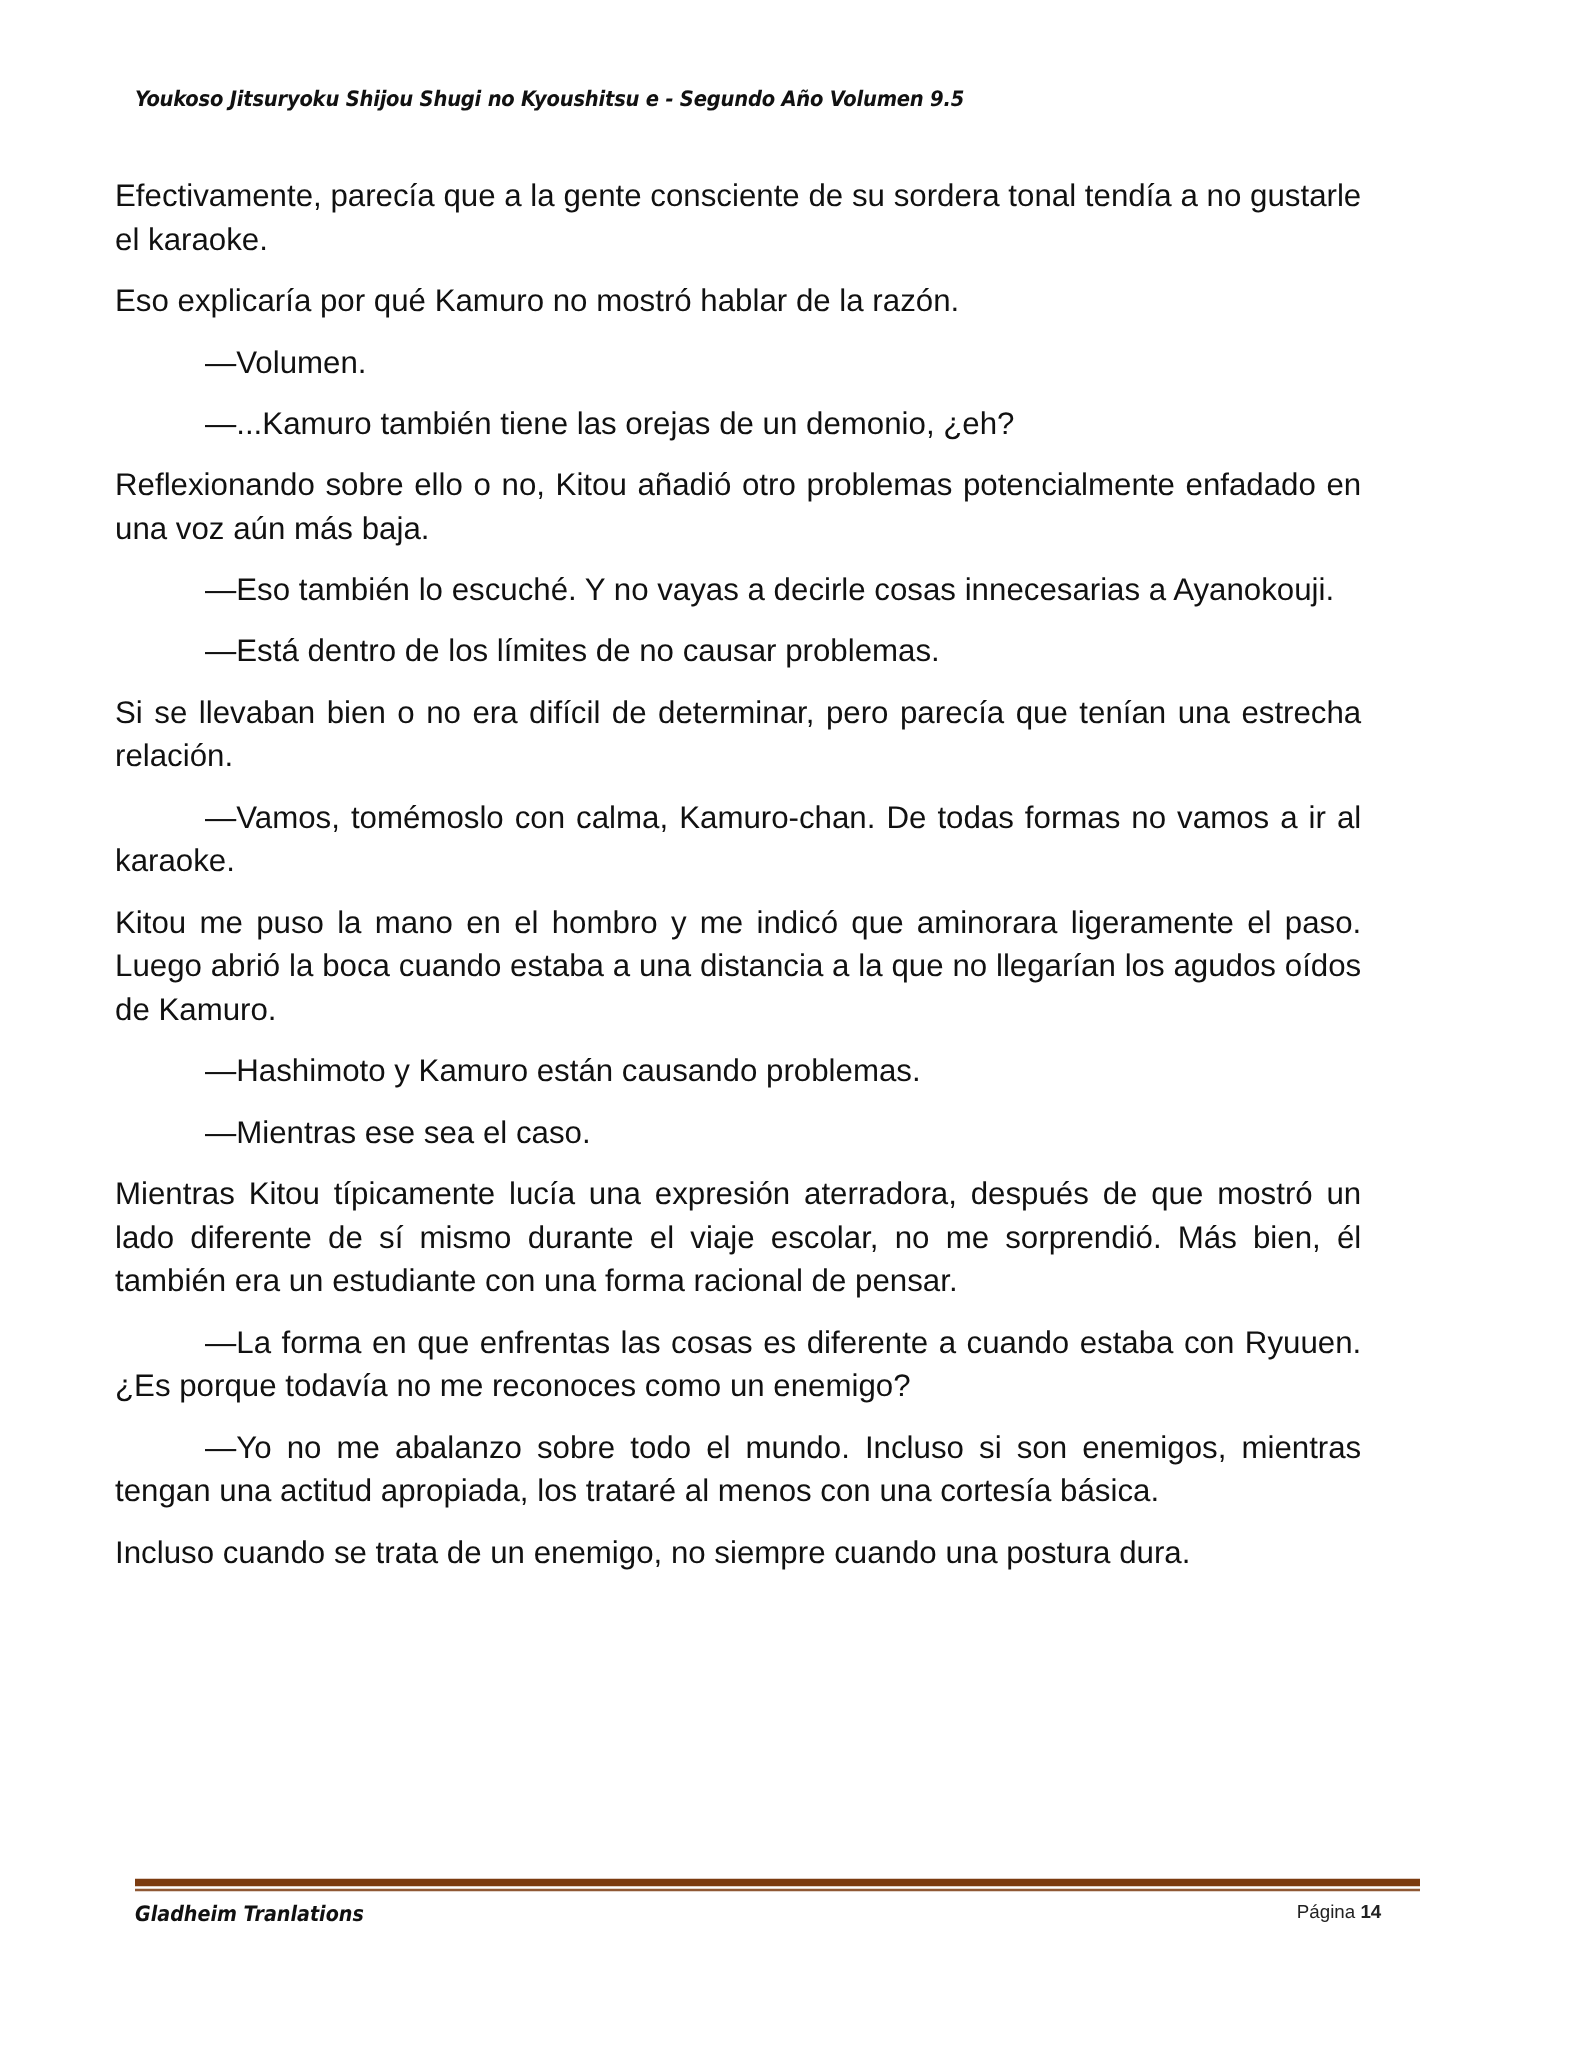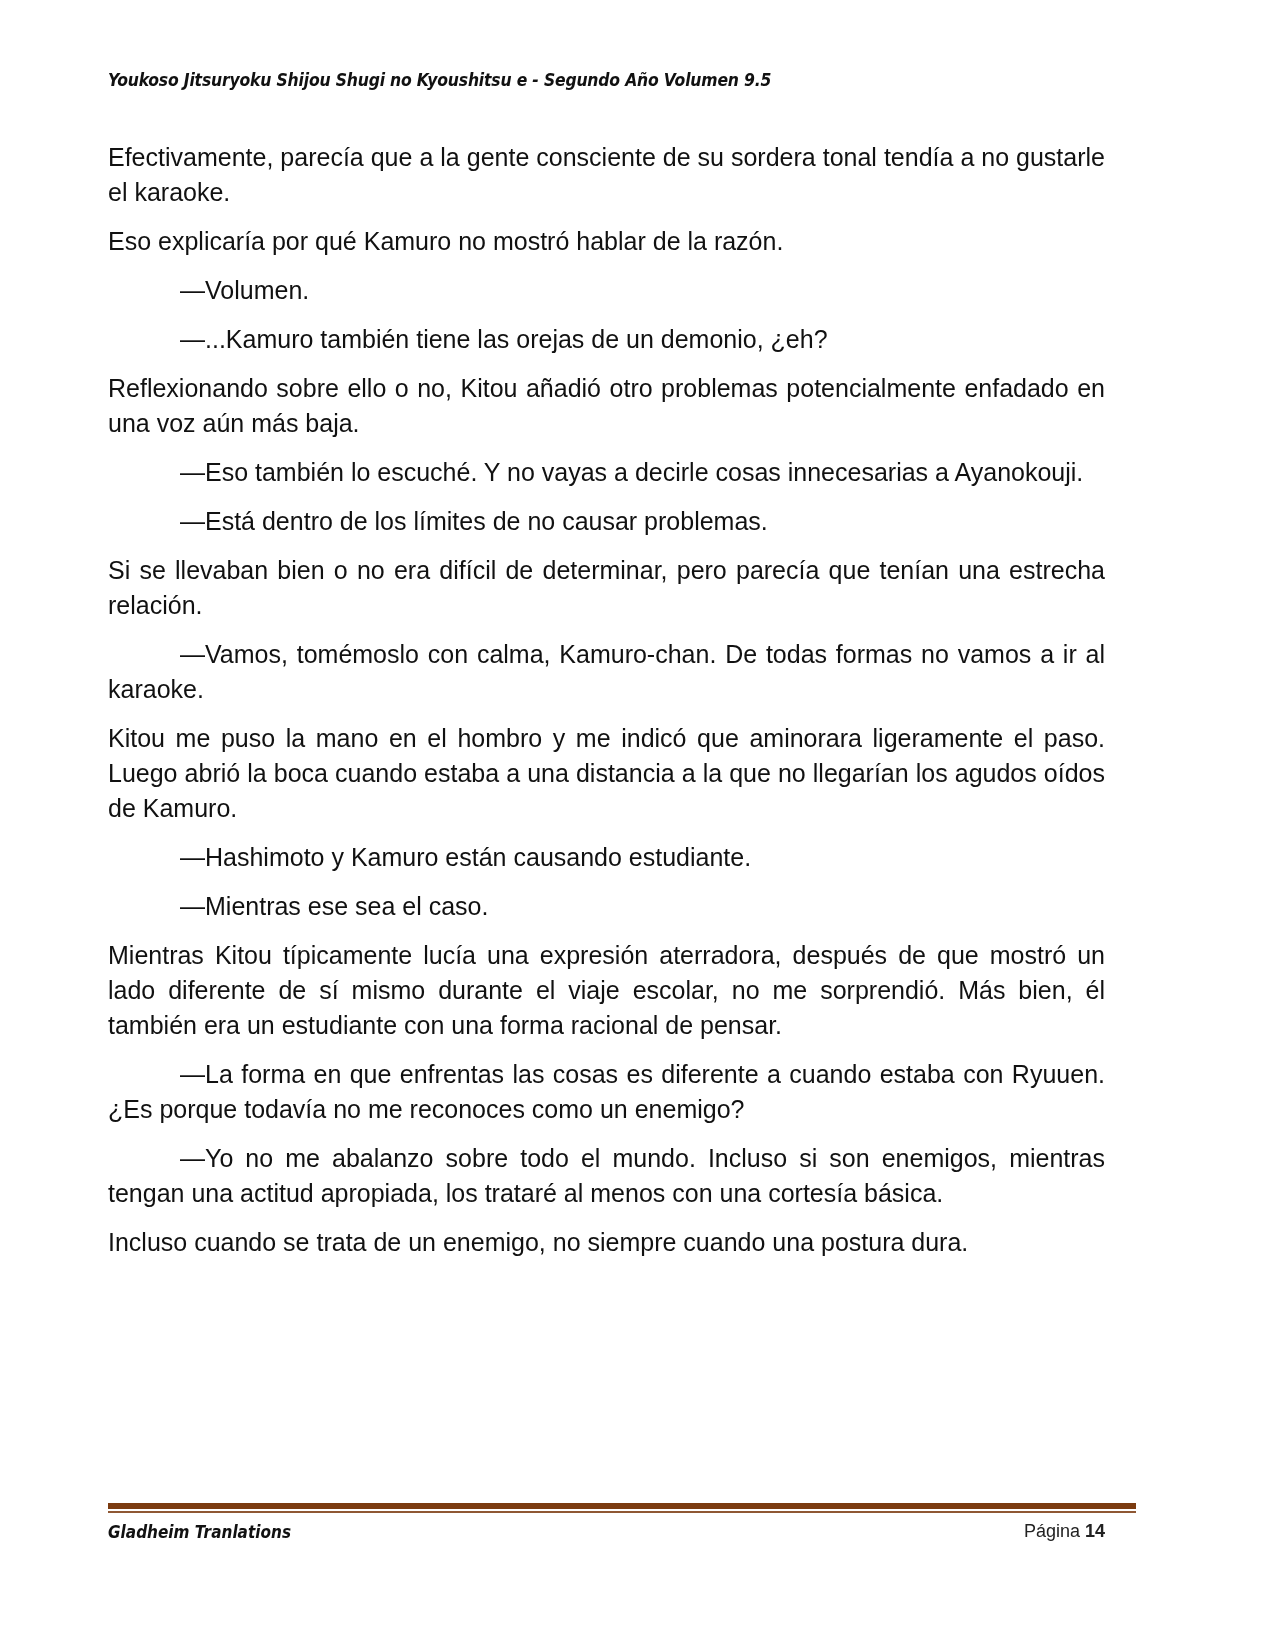--- a/index.html
+++ b/index.html
@@ -6,21 +6,21 @@
     body { width: 1275px; height: 1650px; position: relative; overflow: hidden; }
     .page-header {
       position: absolute; left: 108px; top: 70px;
       font-family: "DejaVu Sans", sans-serif;
       font-weight: bold; font-style: italic;
       font-size: 17px; color: #111;
       letter-spacing: -0.2px;
       transform: scaleX(0.92); transform-origin: left top;
     }
     .body-text {
-      position: absolute; left: 108px; top: 140px; width: 997px;
+      position: absolute; left: 92px; top: 140px; width: 997px;
       font-family: "Liberation Sans", sans-serif;
       font-size: 25px; line-height: 35px; color: #111;
     }
     .body-text p {
       margin: 0 0 14px 0; text-align: justify;
     }
     .body-text p.dialogue { text-indent: 72px; }
     .footer-rule {
       position: absolute; left: 108px; top: 1503px; width: 1028px;
     }
@@ -29,41 +29,41 @@
     .footer-left {
       position: absolute; left: 108px; top: 1522px;
       font-family: "DejaVu Sans", sans-serif;
       font-weight: bold; font-style: italic;
       font-size: 17px; color: #111;
       transform: scaleX(0.9); transform-origin: left top;
     }
     .footer-right {
       position: absolute; right: 170px; top: 1521px;
       font-family: "Liberation Sans", sans-serif;
-      font-size: 18px; color: #222;
+      font-size: 15px; color: #222;
     }
     .footer-right .page-num { font-weight: bold; }
   </style>
 </head>
 <body>
 
 <div class="page-header">Youkoso Jitsuryoku Shijou Shugi no Kyoushitsu e - Segundo Año Volumen 9.5</div>
 
 <div class="body-text">
   <p class="narration">Efectivamente, parecía que a la gente consciente de su sordera tonal tendía a no gustarle el karaoke.</p>
   <p class="narration">Eso explicaría por qué Kamuro no mostró hablar de la razón.</p>
   <p class="dialogue">—Volumen.</p>
   <p class="dialogue">—...Kamuro también tiene las orejas de un demonio, ¿eh?</p>
   <p class="narration">Reflexionando sobre ello o no, Kitou añadió otro problemas potencialmente enfadado en una voz aún más baja.</p>
   <p class="dialogue">—Eso también lo escuché. Y no vayas a decirle cosas innecesarias a Ayanokouji.</p>
   <p class="dialogue">—Está dentro de los límites de no causar problemas.</p>
   <p class="narration">Si se llevaban bien o no era difícil de determinar, pero parecía que tenían una estrecha relación.</p>
   <p class="dialogue">—Vamos, tomémoslo con calma, Kamuro-chan. De todas formas no vamos a ir al karaoke.</p>
   <p class="narration">Kitou me puso la mano en el hombro y me indicó que aminorara ligeramente el paso. Luego abrió la boca cuando estaba a una distancia a la que no llegarían los agudos oídos de Kamuro.</p>
-  <p class="dialogue">—Hashimoto y Kamuro están causando estudiante.</p>
+  <p class="dialogue">—Hashimoto y Kamuro están causando problemas.</p>
   <p class="dialogue">—Mientras ese sea el caso.</p>
   <p class="narration">Mientras Kitou típicamente lucía una expresión aterradora, después de que mostró un lado diferente de sí mismo durante el viaje escolar, no me sorprendió. Más bien, él también era un estudiante con una forma racional de pensar.</p>
   <p class="dialogue">—La forma en que enfrentas las cosas es diferente a cuando estaba con Ryuuen. ¿Es porque todavía no me reconoces como un enemigo?</p>
   <p class="dialogue">—Yo no me abalanzo sobre todo el mundo. Incluso si son enemigos, mientras tengan una actitud apropiada, los trataré al menos con una cortesía básica.</p>
   <p class="narration">Incluso cuando se trata de un enemigo, no siempre cuando una postura dura.</p>
 </div>
 
 <div class="footer-rule">
   <div class="thick"></div>
   <div class="thin"></div>

